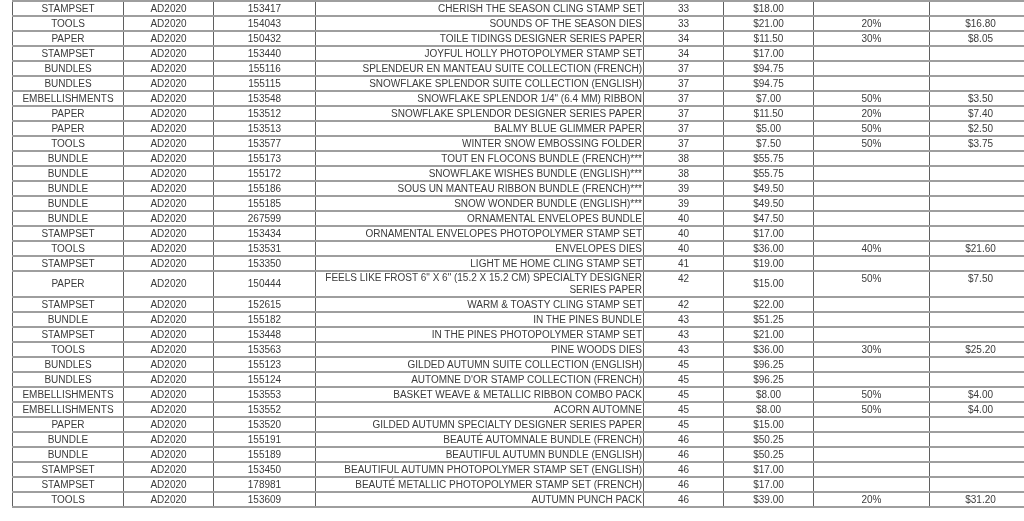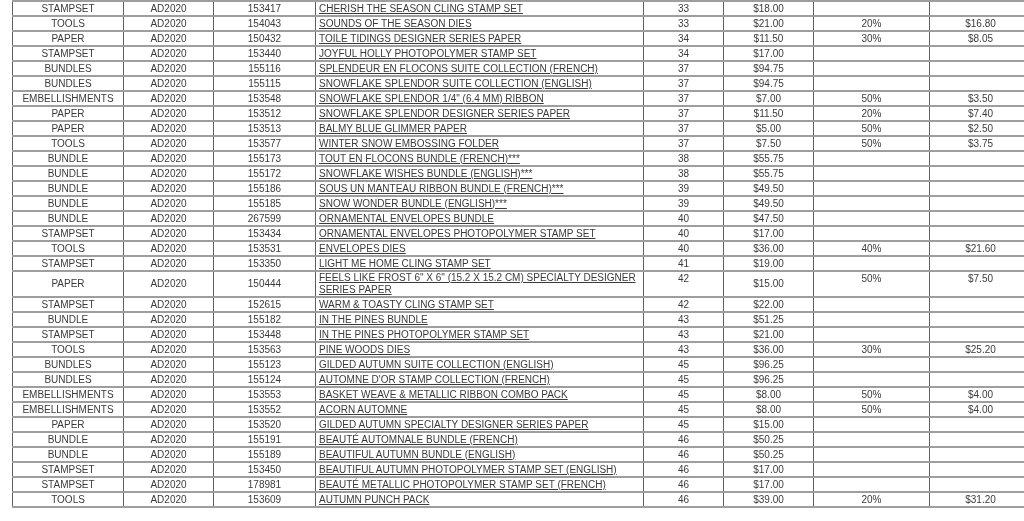--- a/index.html
+++ b/index.html
@@ -37,23 +37,22 @@
     vertical-align: middle;
     border-left: 1px solid #5f5f5f;
     border-right: 1px solid #5f5f5f;
     border-top: 2px solid #9e9e9e;
     border-bottom: 2px solid #9e9e9e;
     white-space: normal;
     overflow: hidden;
     padding: 0 1px;
   }
   td:nth-child(4) {
-    text-align: left;
+    text-align: right;
     padding-left: 3px;
-    text-decoration: underline;
   }
   
   td:nth-child(5), td:nth-child(7), td:nth-child(8) {
     vertical-align: top;
     padding-top: 1px;
   }
   tr > td:first-child { border-left: 1px solid #5f5f5f; }
   table { border-top: 1px solid #9e9e9e; }
 </style>
 </head>
@@ -109,21 +108,21 @@
           <td>JOYFUL HOLLY PHOTOPOLYMER STAMP SET</td>
           <td>34</td>
           <td>$17.00</td>
           <td></td>
           <td></td>
         </tr>
         <tr>
           <td>BUNDLES</td>
           <td>AD2020</td>
           <td>155116</td>
-          <td>SPLENDEUR EN FLOCONS SUITE COLLECTION (FRENCH)</td>
+          <td>SPLENDEUR EN MANTEAU SUITE COLLECTION (FRENCH)</td>
           <td>37</td>
           <td>$94.75</td>
           <td></td>
           <td></td>
         </tr>
         <tr>
           <td>BUNDLES</td>
           <td>AD2020</td>
           <td>155115</td>
           <td>SNOWFLAKE SPLENDOR SUITE COLLECTION (ENGLISH)</td>

